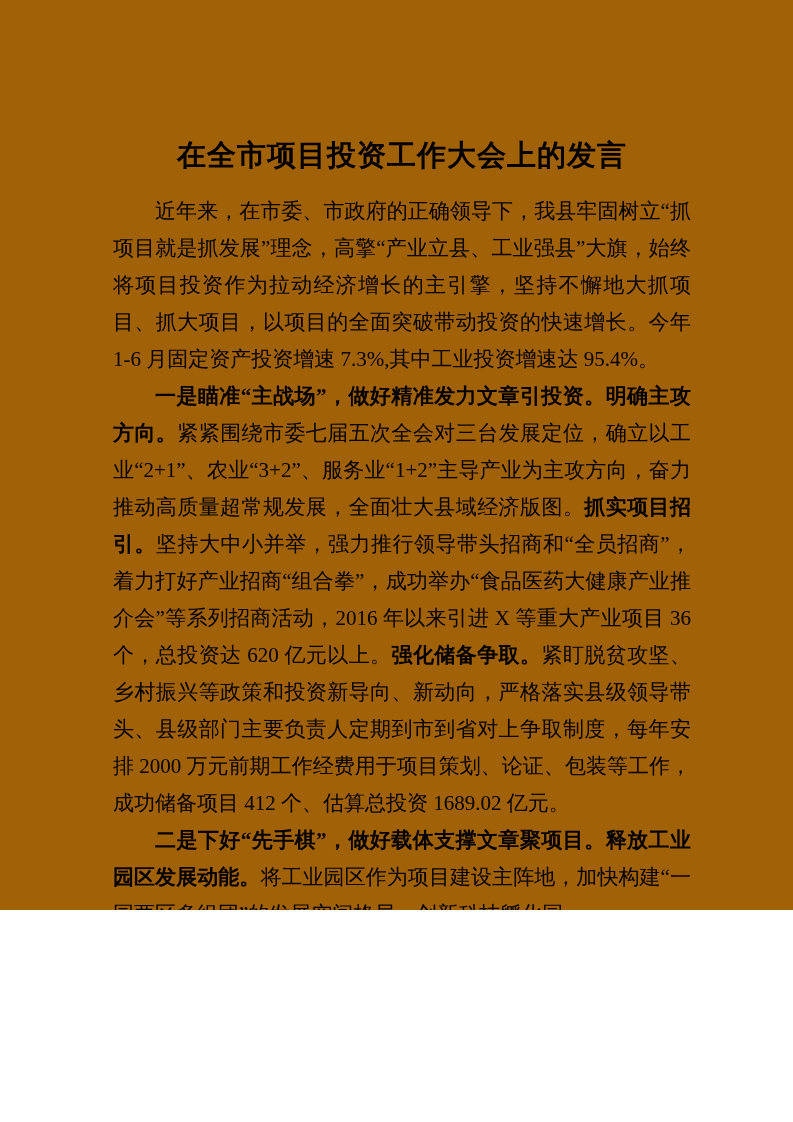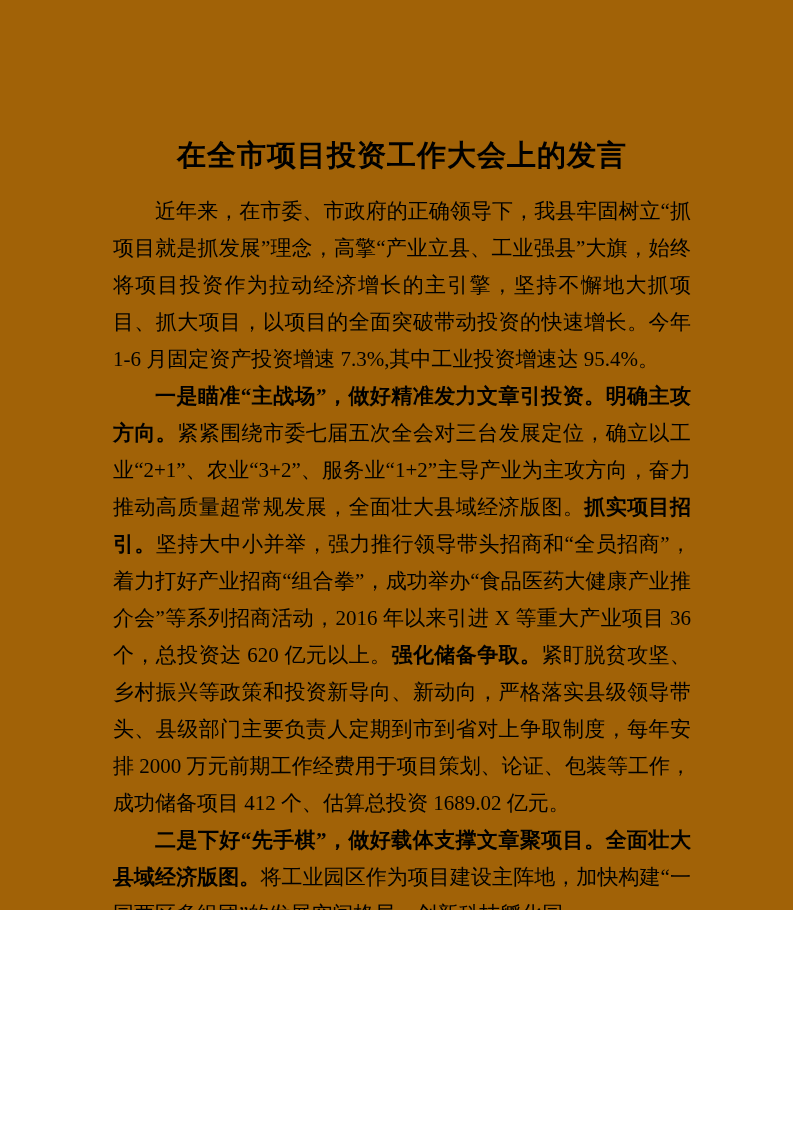--- a/index.html
+++ b/index.html
@@ -52,16 +52,16 @@
 </style>
 </head>
 <body>
 
 <div class="page">
   <div class="content">
     <h1 class="doc-title">在全市项目投资工作大会上的发言</h1>
     <div class="doc-body">
         <p class="para"><span class="run">近年来，在市委、市政府的正确领导下，我县牢固树立“抓项目就是抓发展”理念，高擎“产业立县、工业强县”大旗，始终将项目投资作为拉动经济增长的主引擎，坚持不懈地大抓项目、抓大项目，以项目的全面突破带动投资的快速增长。今年 1-6 月固定资产投资增速 7.3%,其中工业投资增速达 95.4%。</span></p>
         <p class="para"><span class="run bold">一是瞄准“主战场”，做好精准发力文章引投资。明确主攻方向。</span><span class="run">紧紧围绕市委七届五次全会对三台发展定位，确立以工业“2+1”、农业“3+2”、服务业“1+2”主导产业为主攻方向，奋力推动高质量超常规发展，全面壮大县域经济版图。</span><span class="run bold">抓实项目招引。</span><span class="run">坚持大中小并举，强力推行领导带头招商和“全员招商”，着力打好产业招商“组合拳”，成功举办“食品医药大健康产业推介会”等系列招商活动，2016 年以来引进 X 等重大产业项目 36 个，总投资达 620 亿元以上。</span><span class="run bold">强化储备争取。</span><span class="run">紧盯脱贫攻坚、乡村振兴等政策和投资新导向、新动向，严格落实县级领导带头、县级部门主要负责人定期到市到省对上争取制度，每年安排 2000 万元前期工作经费用于项目策划、论证、包装等工作，成功储备项目 412 个、估算总投资 1689.02 亿元。</span></p>
-        <p class="para"><span class="run bold">二是下好“先手棋”，做好载体支撑文章聚项目。全面壮大县域经济版图。</span><span class="run">将工业园区作为项目建设主阵地，加快构建“一园两区多组团”的发展空间格局，创新科技孵化园</span></p>
+        <p class="para"><span class="run bold">二是下好“先手棋”，做好载体支撑文章聚项目。释放工业园区发展动能。</span><span class="run">将工业园区作为项目建设主阵地，加快构建“一园两区多组团”的发展空间格局，创新科技孵化园</span></p>
       </div>
   </div>
 </div>
 
 </body></html>

